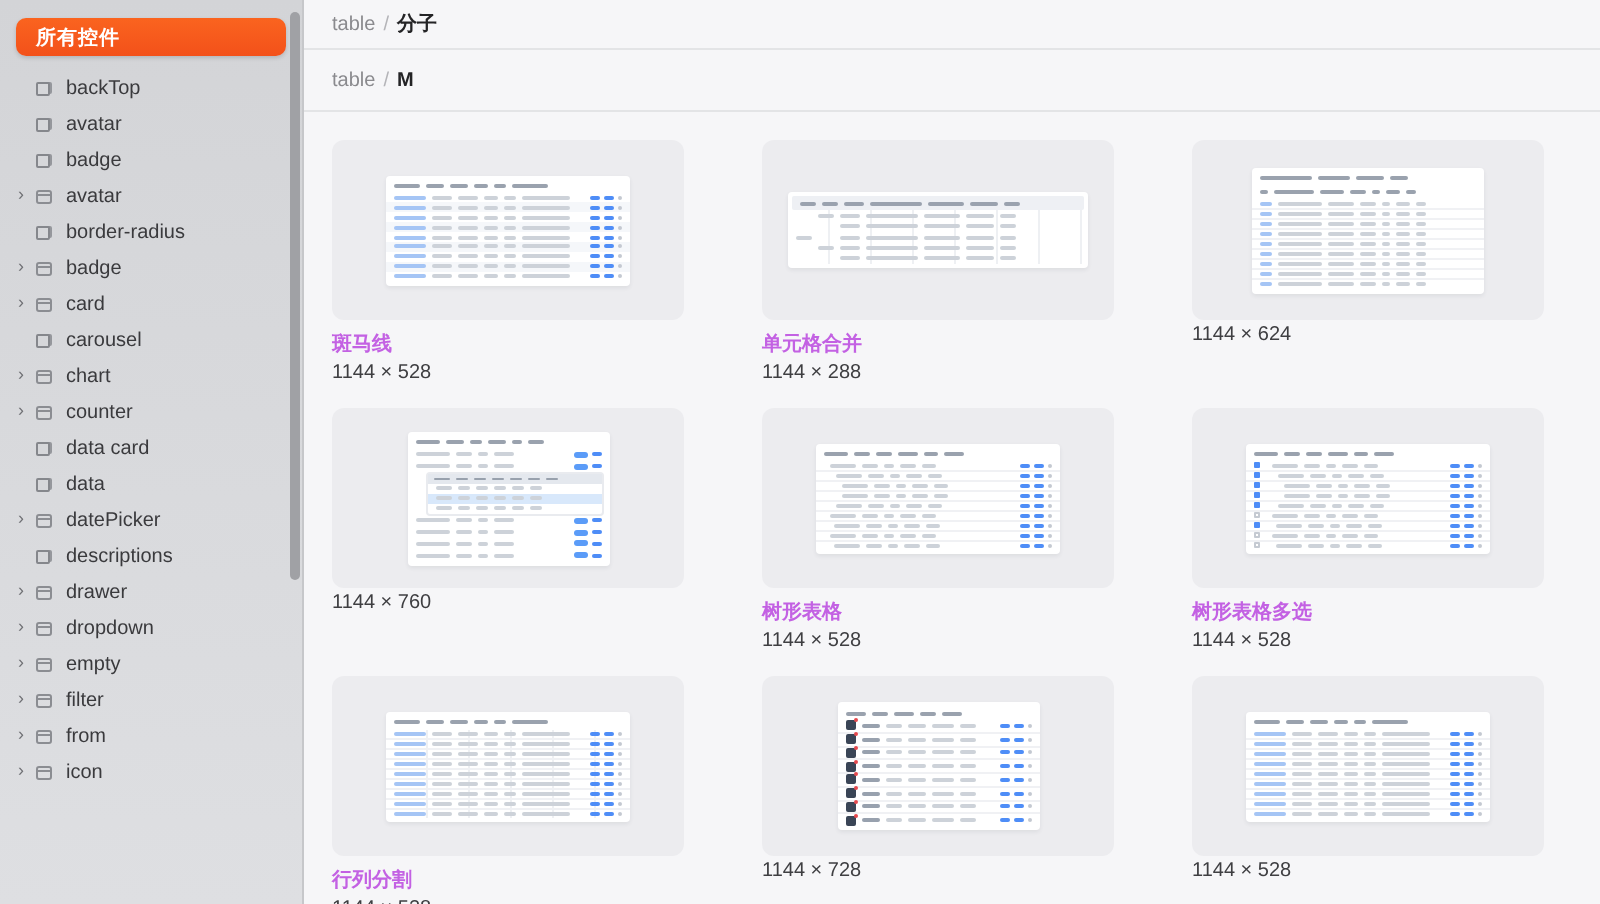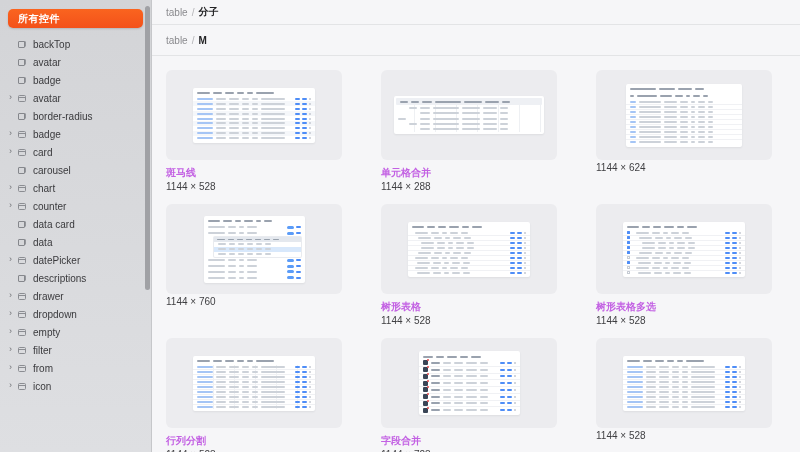--- a/index.html
+++ b/index.html
@@ -1155,21 +1155,20 @@
                   <i style="width: 8px;"></i>
                   <div class="acts">
                     <i class="lb" style="width: 5px;"></i>
                     <i class="lb" style="width: 5px;"></i>
                     <i class="cv" style="width: 2px;"></i>
                   </div>
                 </div>
               </div>
             </div>
           </div>
-          <div class="gtitle">字段合并</div>
           <div class="gsize">1144 × 728</div>
         </figure>
         <figure class="gcell">
           <div class="shot">
             <div class="thumb" style="width: 122px; height: 55px;">
               <div class="thead">
                 <i style="width: 13px;"></i>
                 <i style="width: 9px;"></i>
                 <i style="width: 9px;"></i>
                 <i style="width: 7px;"></i>

